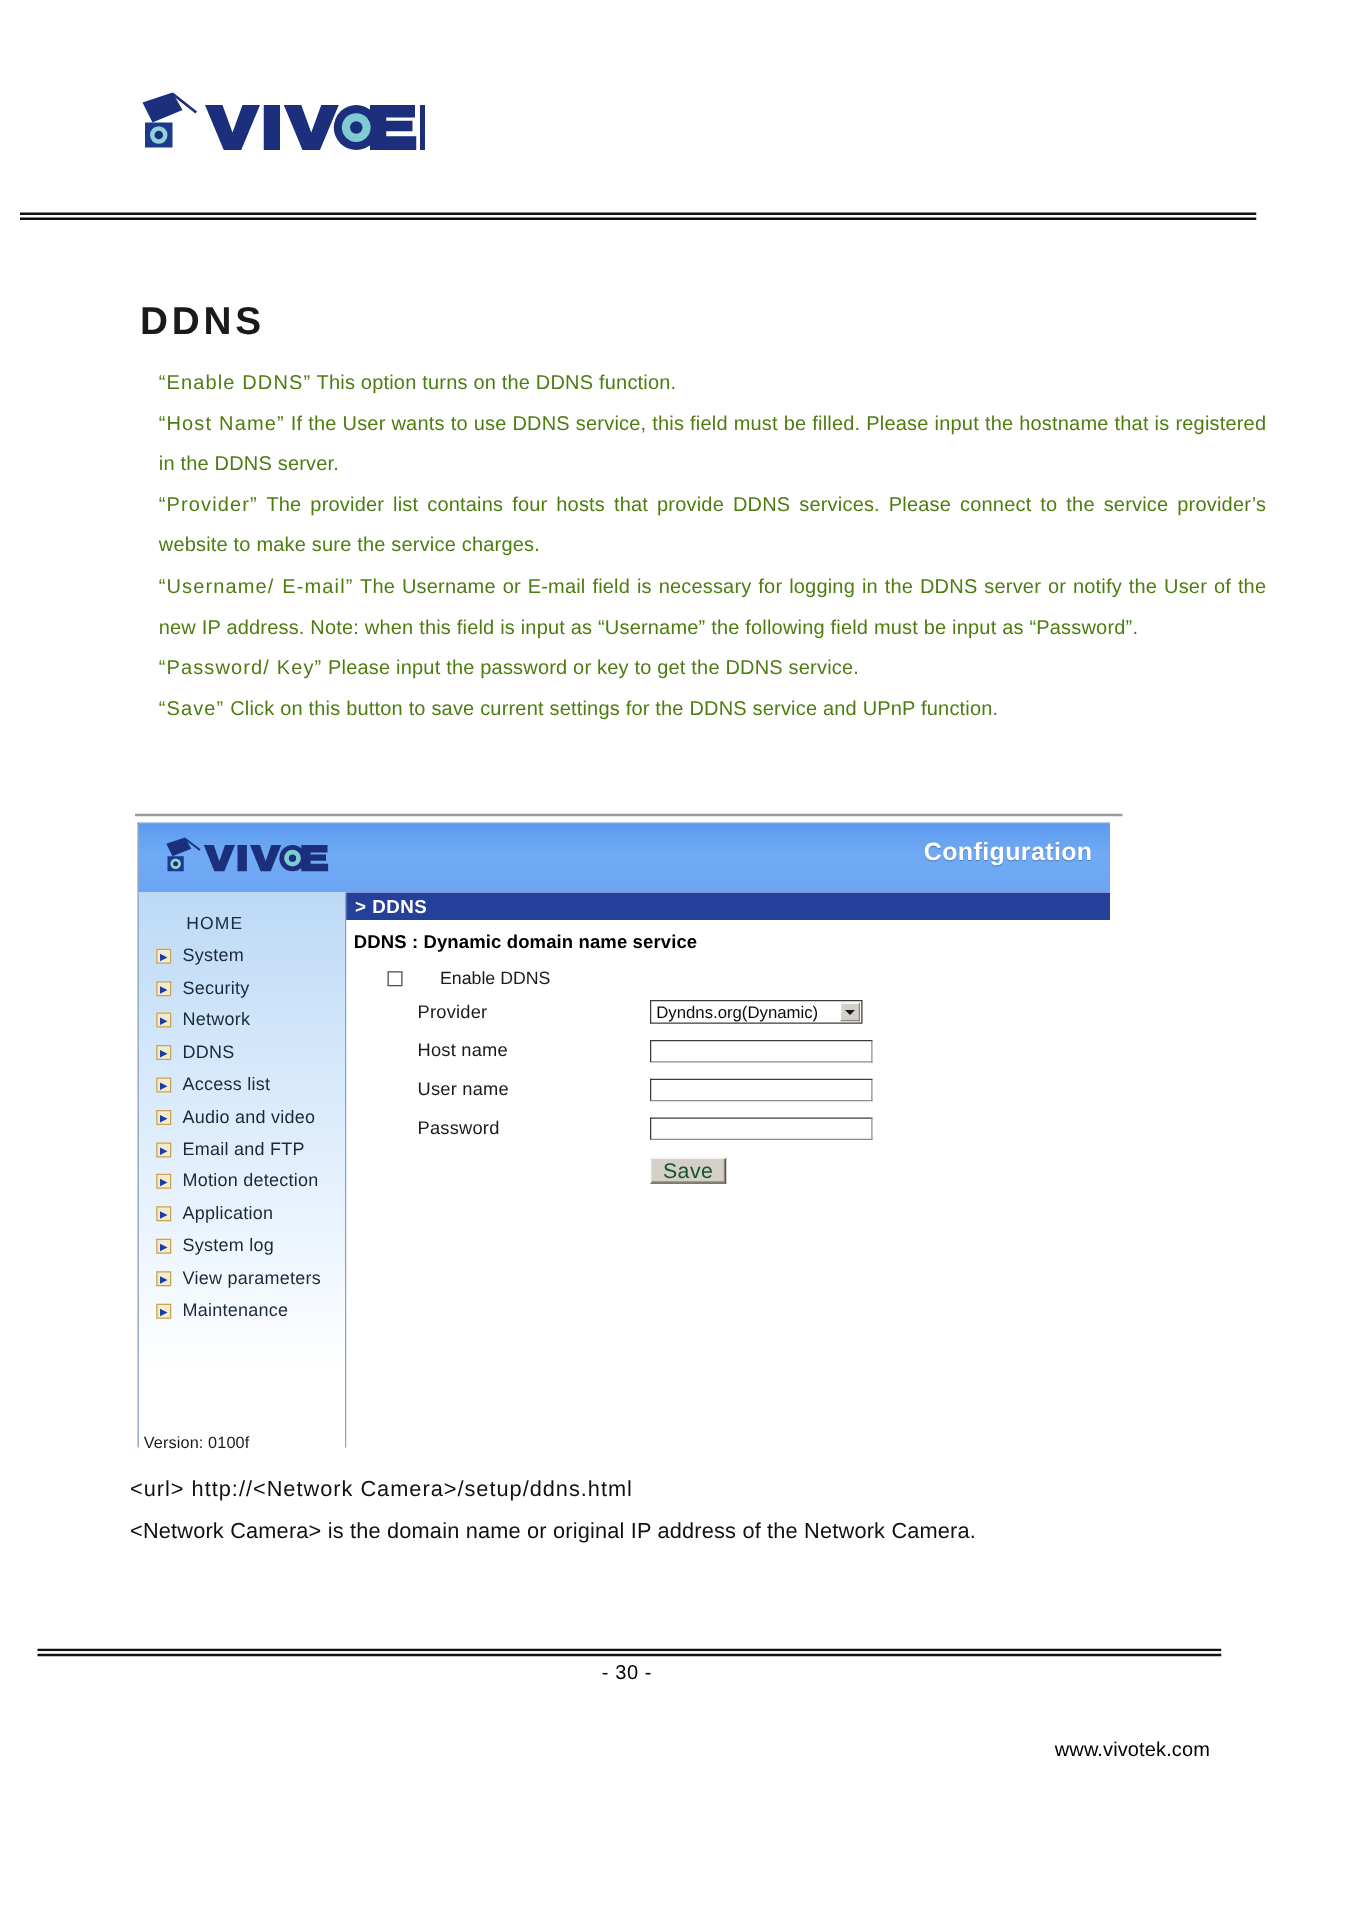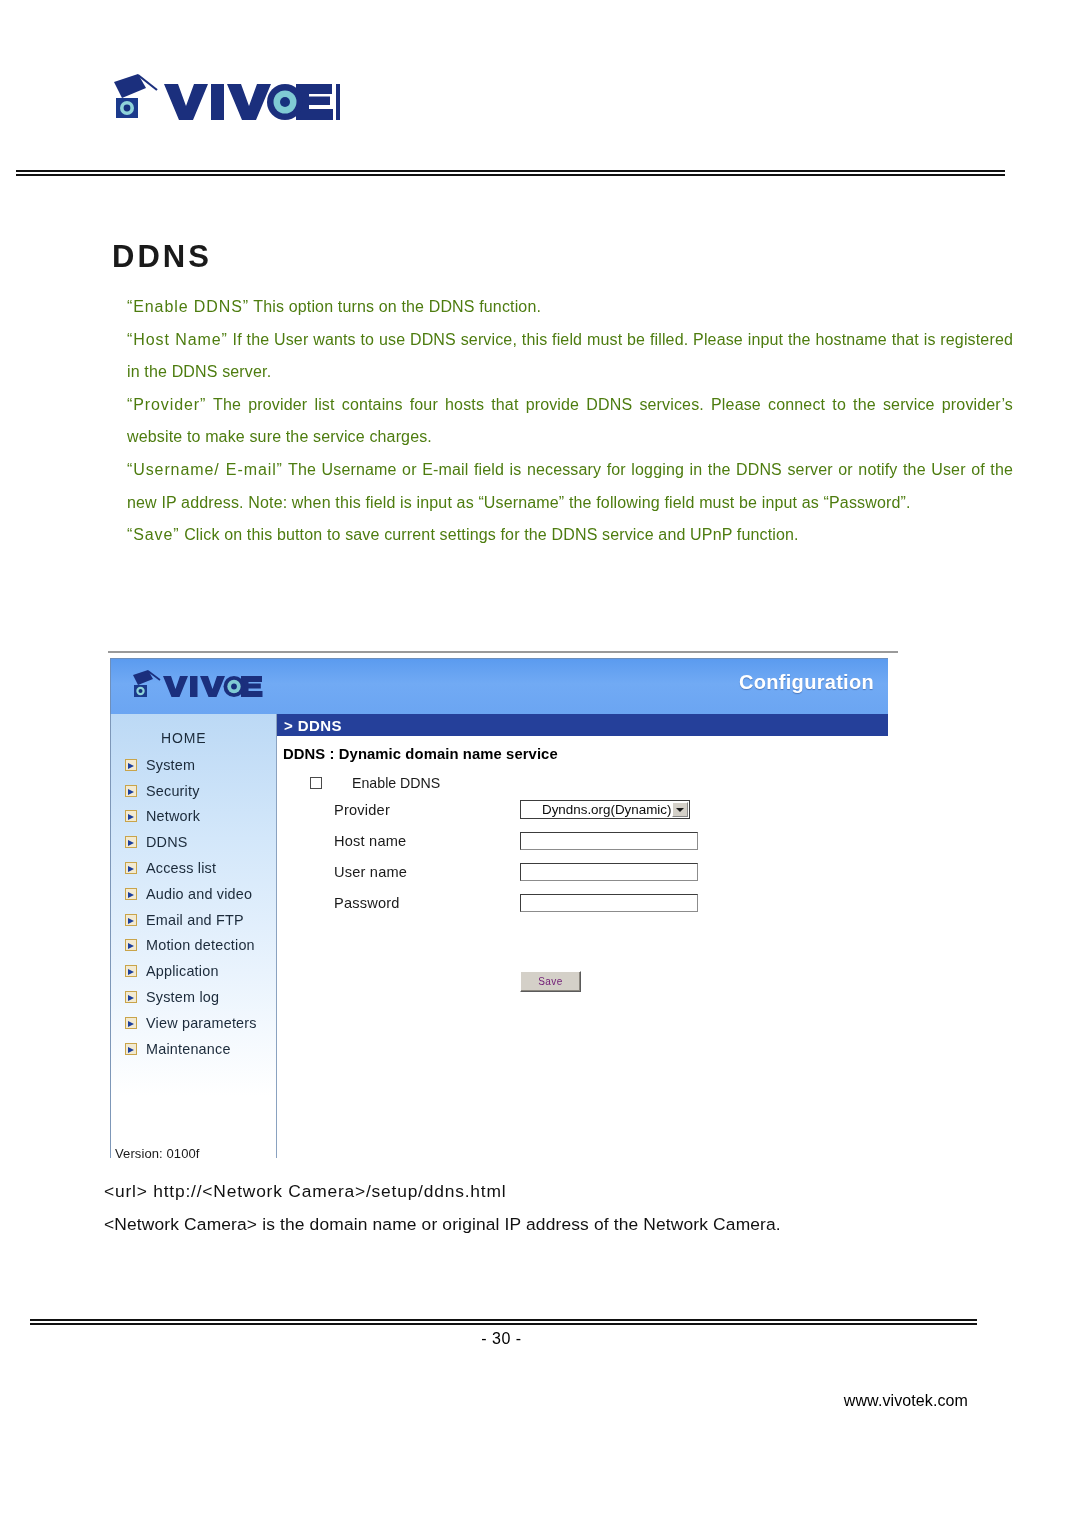--- a/index.html
+++ b/index.html
@@ -127,21 +127,21 @@
     height: 25.8px;
     display: flex;
     align-items: center;
     padding-left: 14px;
     font-size: 14.4px;
     color: #1b2a3a;
     letter-spacing: 0.2px;
     white-space: nowrap;
   }
   .menu-item.home {
-    padding-left: 50px;
+    padding-left: 38px;
     height: 28px;
     font-size: 14px;
     letter-spacing: 0.9px;
   }
   .menu-icon {
     width: 12px;
     height: 12px;
     border: 1px solid #c9a44a;
     background: #f2ead2;
     display: inline-block;
@@ -249,21 +249,21 @@
   .select-field {
     width: 170px;
     height: 19px;
     background: #ffffff;
     border: 1px solid #3c3c3c;
     box-sizing: border-box;
     display: flex;
     align-items: center;
     font-size: 13.4px;
     color: #0b0b0b;
-    padding-left: 21px;
+    padding-left: 4px;
     position: relative;
   }
   .select-arrow {
     position: absolute;
     right: 1px; top: 1px;
     width: 16px; height: 15px;
     background: #d4d0c8;
     border: 1px solid #868686;
     border-top-color: #ffffff;
     border-left-color: #ffffff;
@@ -281,28 +281,27 @@
   }
   .save-row { padding-left: 243px; height: 40px; align-items: flex-start; padding-top: 8px; }
   #shot-save-button {
     width: 61px;
     height: 21px;
     background: #d4d0c8;
     border: 1px solid #5a5a5a;
     border-top-color: #ffffff;
     border-left-color: #ffffff;
     box-shadow: inset -1px -1px 0 #8a867e;
-    font-size: 10px;
-    color: #701a75;
+    font-size: 17px;
+    color: #14532d;
     display: flex;
     align-items: center;
     justify-content: center;
     box-sizing: border-box;
     letter-spacing: .4px;
-    margin-top: 45px;
   }
 
   
   #url-copy {
     position: absolute;
     left: 104px;
     top: 1175px;
     width: 886px;
     font-size: 17.4px;
     line-height: 32.6px;
@@ -375,20 +374,21 @@
   <div class="r-thin"></div>
 </div>
 
 <h1 id="page-title">DDNS</h1>
 
 <div id="body-copy">
   <p><span class="term">“Enable DDNS”</span><span> This option turns on the DDNS function.</span></p>
   <p><span class="term">“Host Name”</span><span> If the User wants to use DDNS service, this field must be filled. Please input the hostname that is registered in the DDNS server.</span></p>
   <p><span class="term">“Provider”</span><span> The provider list contains four hosts that provide DDNS services. Please connect to the service provider’s website to make sure the service charges.</span></p>
   <p><span class="term">“Username/ E-mail”</span><span> The Username or E-mail field is necessary for logging in the DDNS server or notify the User of the new IP address. Note: when this field is input as “Username” the following field must be input as “Password”.</span></p>
+  <p><span class="term">“Password/ Key”</span><span> Please input the password or key to get the DDNS service.</span></p>
   <p><span class="term">“Save”</span><span> Click on this button to save current settings for the DDNS service and UPnP function.</span></p>
 </div>
 
 <div id="shot-top-rule"></div>
 
 <div id="embedded-screenshot">
 
   <div id="shot-banner">
     <div id="shot-banner-logo">
       <svg viewBox="0 0 140 38" width="140" height="38" aria-hidden="true">

